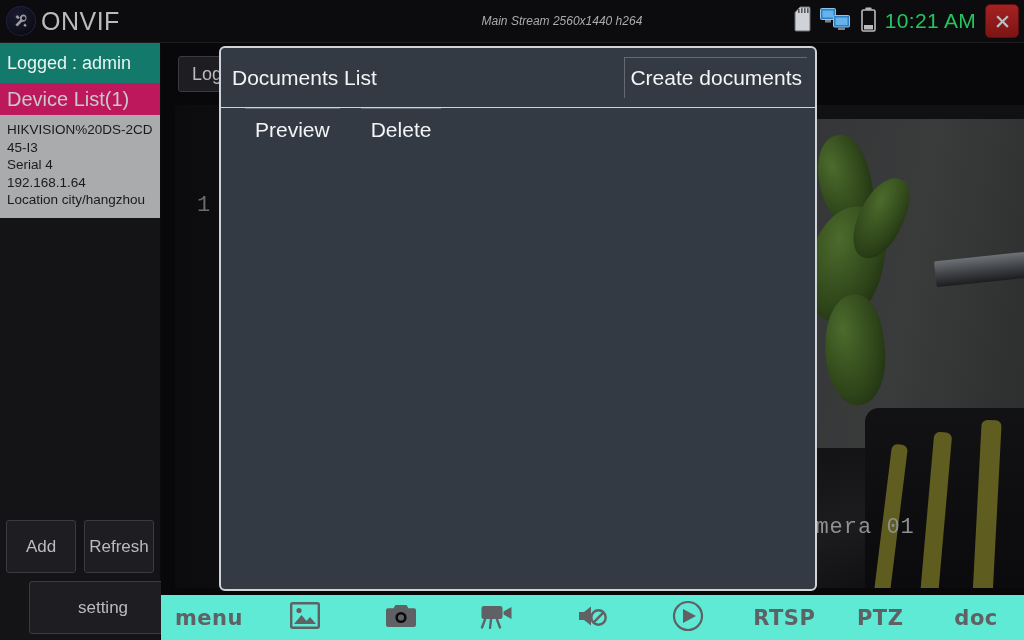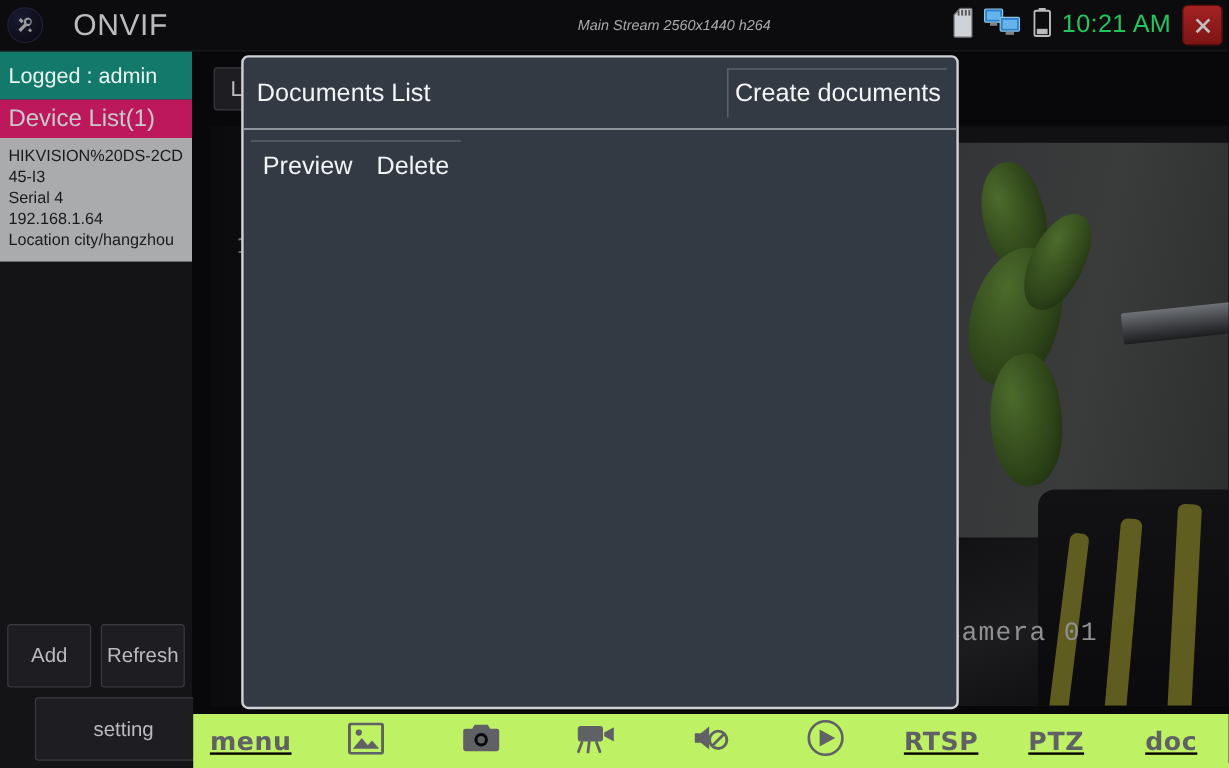--- a/index.html
+++ b/index.html
@@ -7,21 +7,21 @@
   body { font-family:"Liberation Sans", sans-serif; -webkit-font-smoothing:antialiased; }
 
   #app { position:relative; width:1024px; height:640px; background:#0a0a0c; }
 
   
   #statusbar {
     position:absolute; left:0; top:0; width:1024px; height:43px;
     background:#0c0c0e; border-bottom:1px solid #1d1d20;
     display:flex; align-items:center;
   }
-  .sb-left { display:flex; align-items:center; gap:25px; padding-left:6px; width:330px; }
+  .sb-left { display:flex; align-items:center; gap:5px; padding-left:6px; width:330px; }
   .onvif-badge {
     width:30px; height:30px; border-radius:50%;
     background:radial-gradient(circle at 35% 30%, #1a1a32 0%, #0d0d18 70%, #07070c 100%);
     box-shadow:0 0 0 1px #20203a inset;
     display:flex; align-items:center; justify-content:center;
   }
   .onvif-title { color:#b9bbbd; font-size:25px; letter-spacing:.5px; }
   .sb-center { flex:1; text-align:center; color:#a9abad; font-size:12px;font-style:italic; }
   .sb-right { display:flex; align-items:center; gap:9px; padding-right:5px; }
   .sb-time { color:#22c55e; font-size:21px; letter-spacing:.3px; }
@@ -118,50 +118,50 @@
   }
   .logbtn {
     position:absolute; left:17px; top:13px; height:36px; padding:0 13px;
     background:#1e1e22; border:1px solid #3a3a40; border-radius:3px;
     color:#b9bbbd; font-size:18px; display:flex; align-items:center;
   }
 
   
   #toolbar {
     position:absolute; left:161px; bottom:0; width:863px; height:45px;
-    background:#bef264; display:flex; align-items:center;text-decoration:underline;
+    background:#5eead4; display:flex; align-items:center;
   }
   .tb-item {
     flex:1; height:45px; display:flex; align-items:center; justify-content:center;
     color:#5f6164;
   }
   .tb-text { font-size:21px; font-weight:bold; letter-spacing:.5px; font-family:"DejaVu Sans", sans-serif; }
 
   
   #modal {
-    position:absolute; left:201px; top:46px; width:598px; height:545px;
+    position:absolute; left:219px; top:46px; width:598px; height:545px;
     background:#333a44; border:2px solid #cfd2d6; border-radius:6px;
     display:flex; flex-direction:column; overflow:hidden;
   }
   .m-head {
     height:60px; display:flex; align-items:center; justify-content:space-between;
     padding:0 6px; border-bottom:1px solid #cfd2d6; position:relative;
   }
   .m-title { color:#f2f4f6; font-size:21px; padding-left:5px; }
   .m-create {
     color:#f2f4f6; font-size:21px; padding:8px 5px;
     border-top:1px solid #636a74; border-left:1px solid #636a74;
     margin-right:2px;
   }
   .m-body {
     flex:1; display:flex; align-items:center; justify-content:center;
     border-bottom:1px solid #cfd2d6;
   }
   .m-empty { color:#e8eaec; font-size:22px; }
-  .m-foot { height:60px; display:flex; align-items:center; padding:0 6px; gap:0; }
+  .m-foot { height:60px; display:flex; padding:0 24px; gap:21px; }
   .m-btn {
     color:#f2f4f6; font-size:21px; padding:9px 10px;
     border-top:1px solid #636a74;
   }
 </style>
 </head>
 <body>
 
 <div id="app">
 

